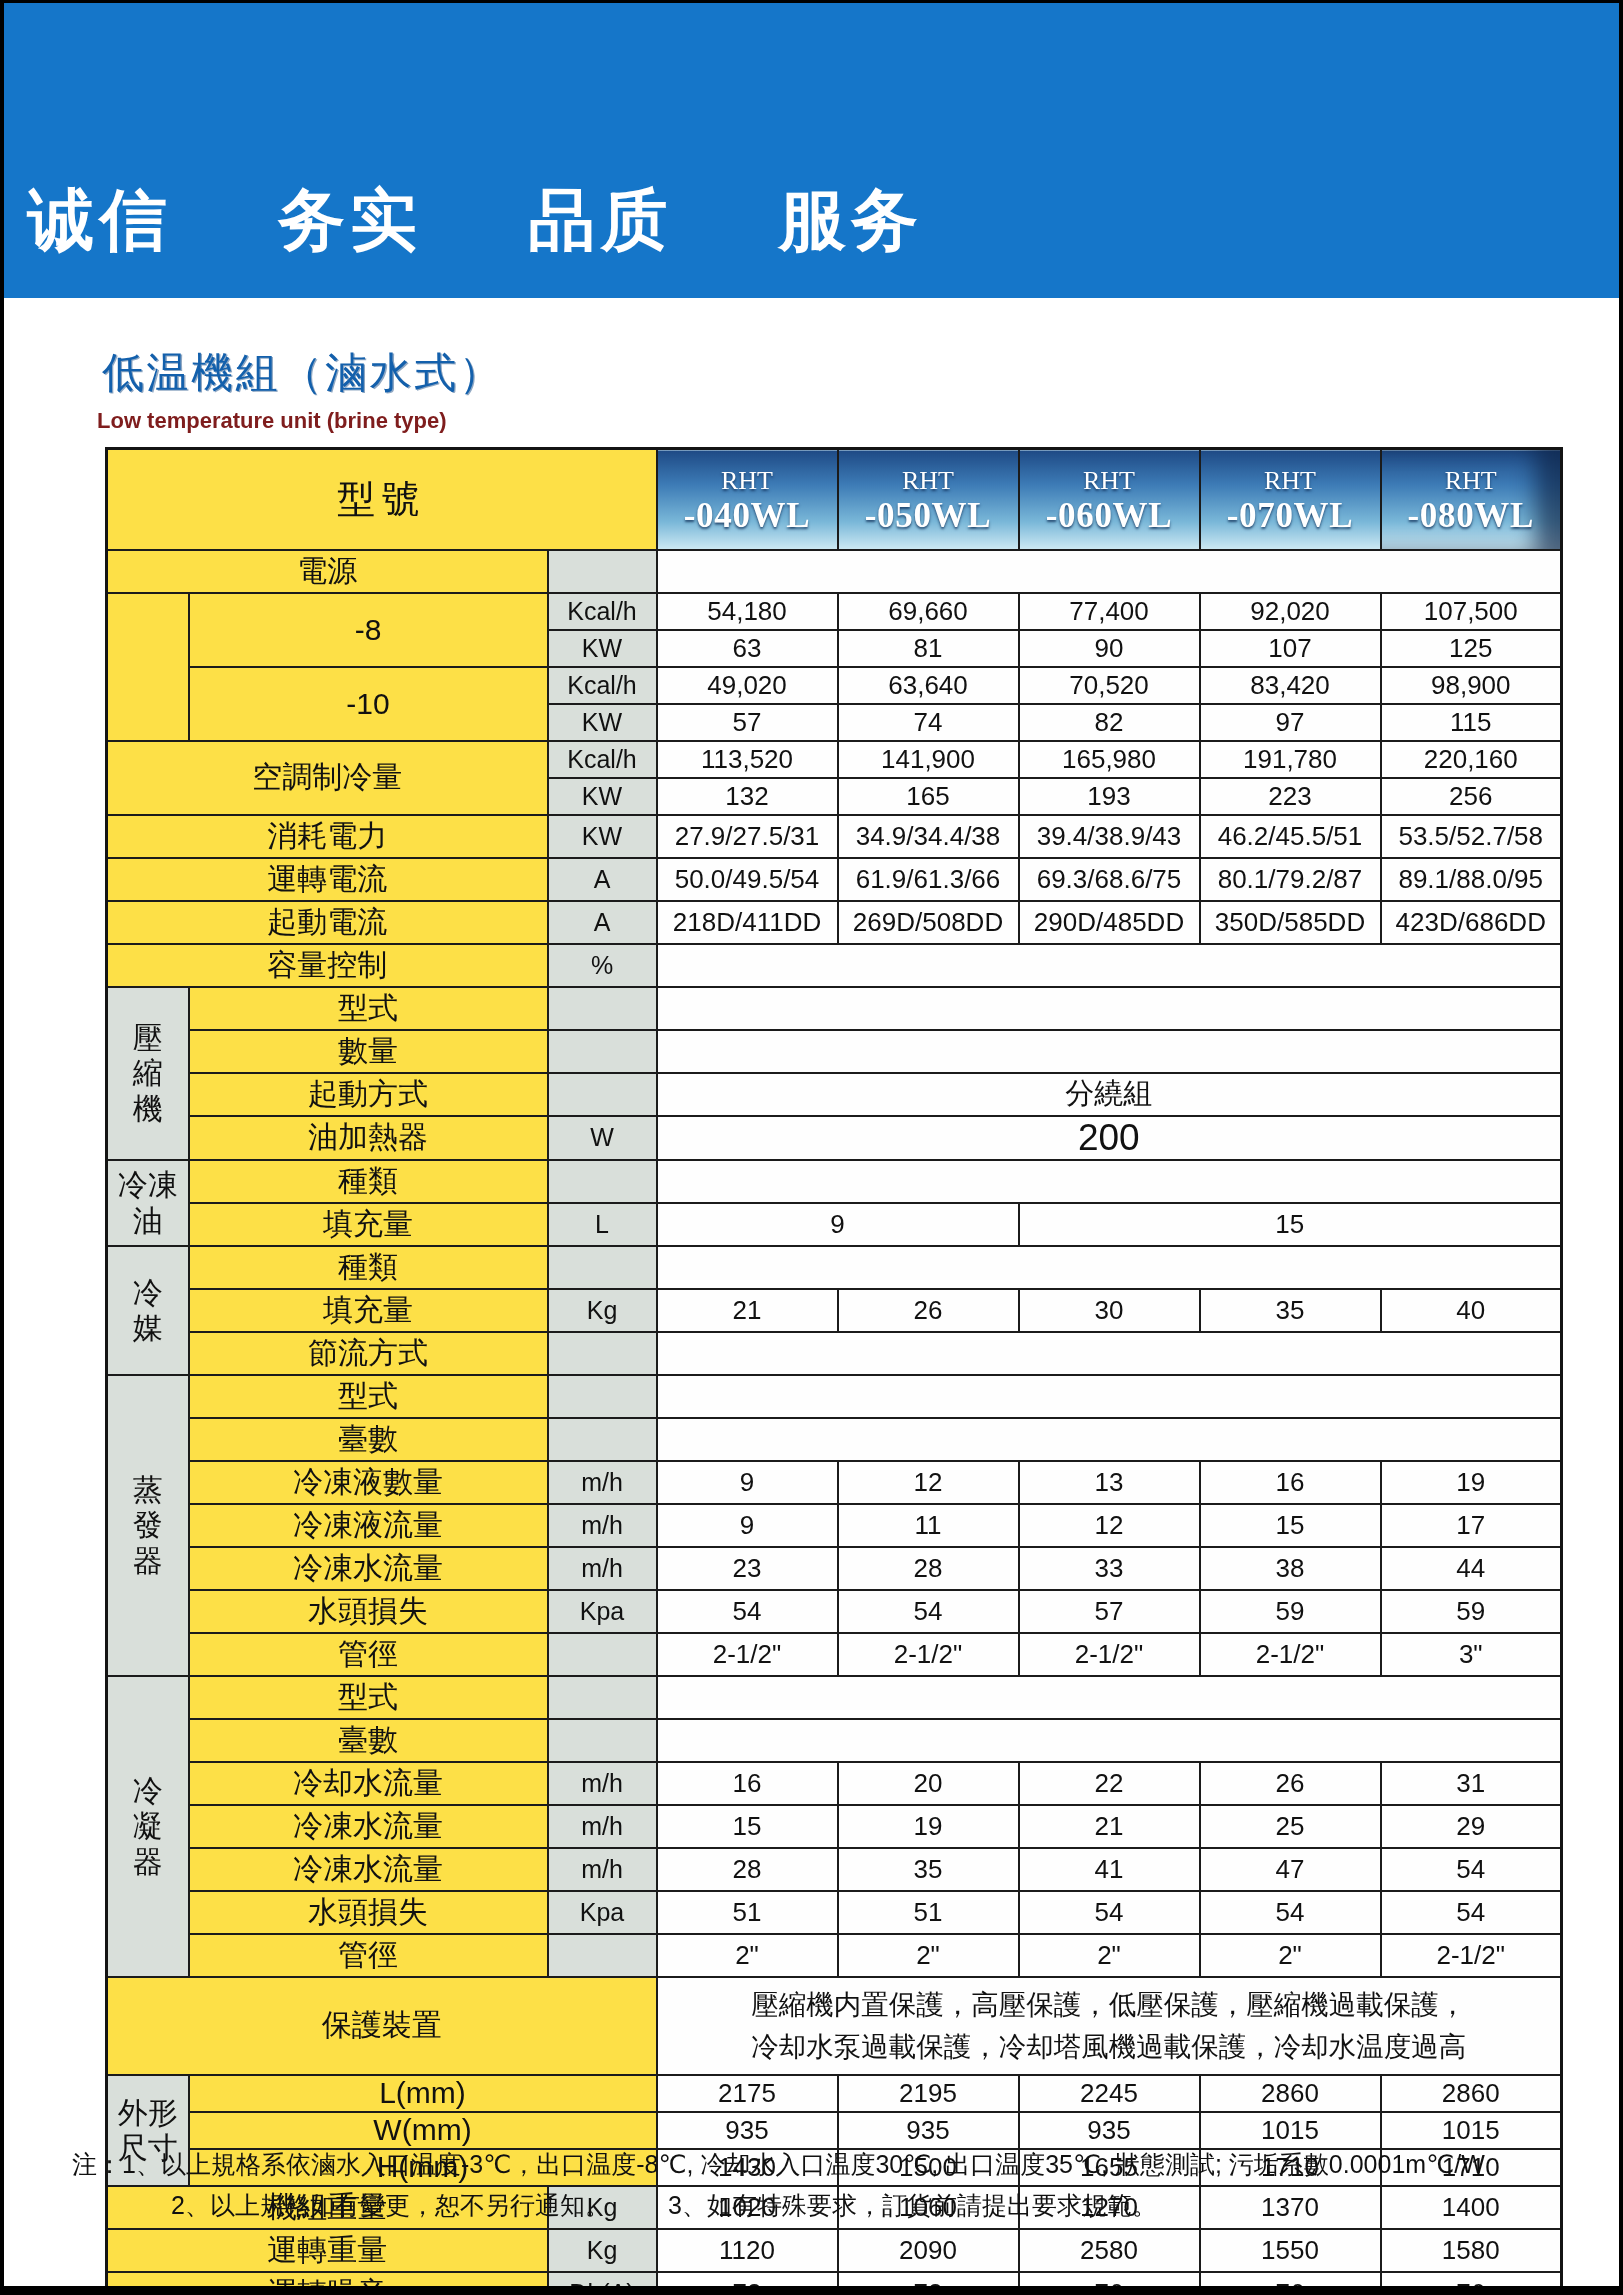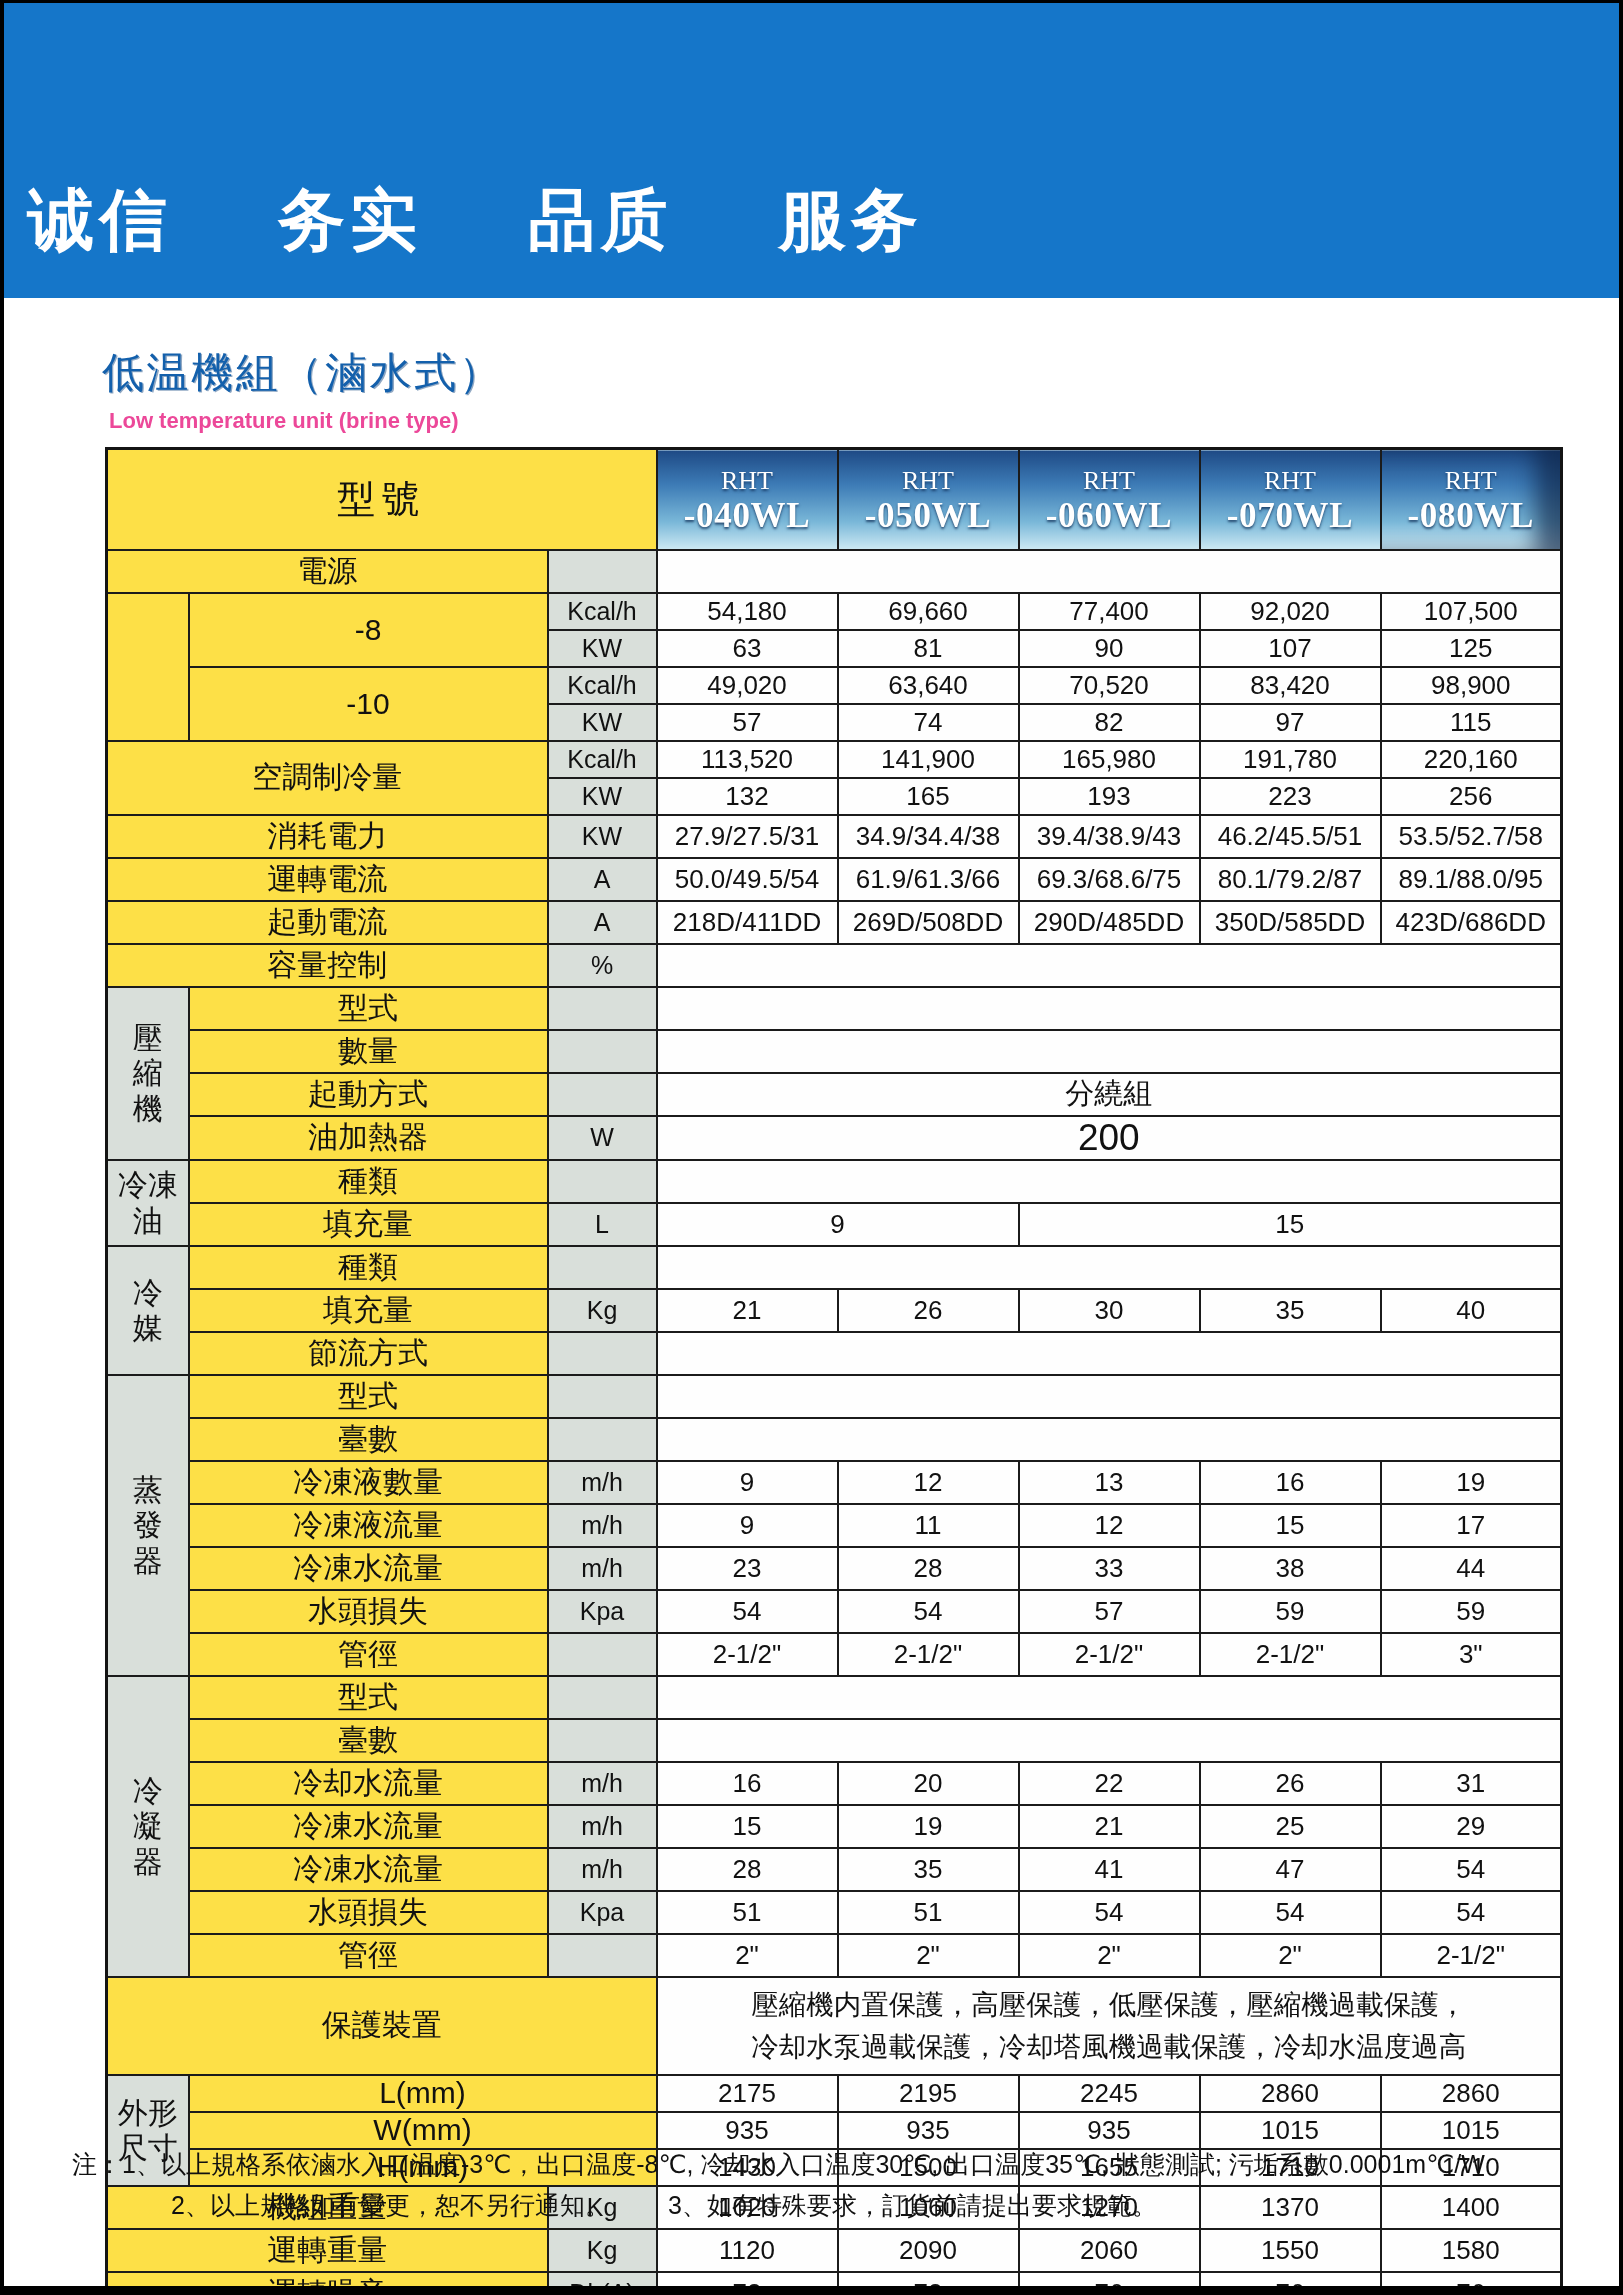--- a/index.html
+++ b/index.html
@@ -10,21 +10,21 @@
     border-right:5.2px solid #000; border-bottom:9.8px solid #000;
     font-family:"Liberation Sans","DejaVu Sans",sans-serif; color:#111;
   }
   
   .banner { position:absolute; left:0; top:0; width:100%; height:295px; background:#1576c9;padding-left:48px; }
   .slogan { position:absolute; left:23.5px; top:183px; display:flex; gap:106px;
             color:#ffffff; font-size:67px; font-weight:bold; letter-spacing:5.2px; line-height:1; }
   
   .title-zh { position:absolute; left:98px; top:342px; font-size:42px; font-weight:normal;
               color:#1360ac; letter-spacing:2.6px; text-shadow:1.3px 1.3px 0 rgba(9,62,122,.45); }
-  .title-en { position:absolute; left:105px; top:405px; font-size:22px; font-weight:bold; color:#ec4899; }
+  .title-en { position:absolute; left:93px; top:405px; font-size:22px; font-weight:bold; color:#7f1d1d; }
   
   table.spec { position:absolute; left:101px; top:444px; width:1455px;
                border-collapse:collapse; table-layout:fixed;
                border:3.9px solid #141414; }
   .spec td { border:2.6px solid #1b1b1b; padding:0; text-align:center; vertical-align:middle; overflow:hidden; }
   .spec tr { height:37px; }
   .spec tr.r-head { height:101px; }
   .spec tr.r-power { height:39px; }
   .spec tr.r-prot { height:98px; }
   .lbl  { background:#fde047; font-size:30px; }
@@ -414,21 +414,21 @@
       <td class="data">1060</td>
       <td class="data">1270</td>
       <td class="data">1370</td>
       <td class="data">1400</td>
     </tr>
     <tr>
       <td colspan="2" class="lbl">運轉重量</td>
       <td class="unit">Kg</td>
       <td class="data">1120</td>
       <td class="data">2090</td>
-      <td class="data">2060</td>
+      <td class="data">2580</td>
       <td class="data">1550</td>
       <td class="data">1580</td>
     </tr>
     <tr>
       <td colspan="2" class="lbl">運轉噪音</td>
       <td class="unit">Db(A)</td>
       <td class="data">72</td>
       <td class="data">72</td>
       <td class="data">76</td>
       <td class="data">76</td>

